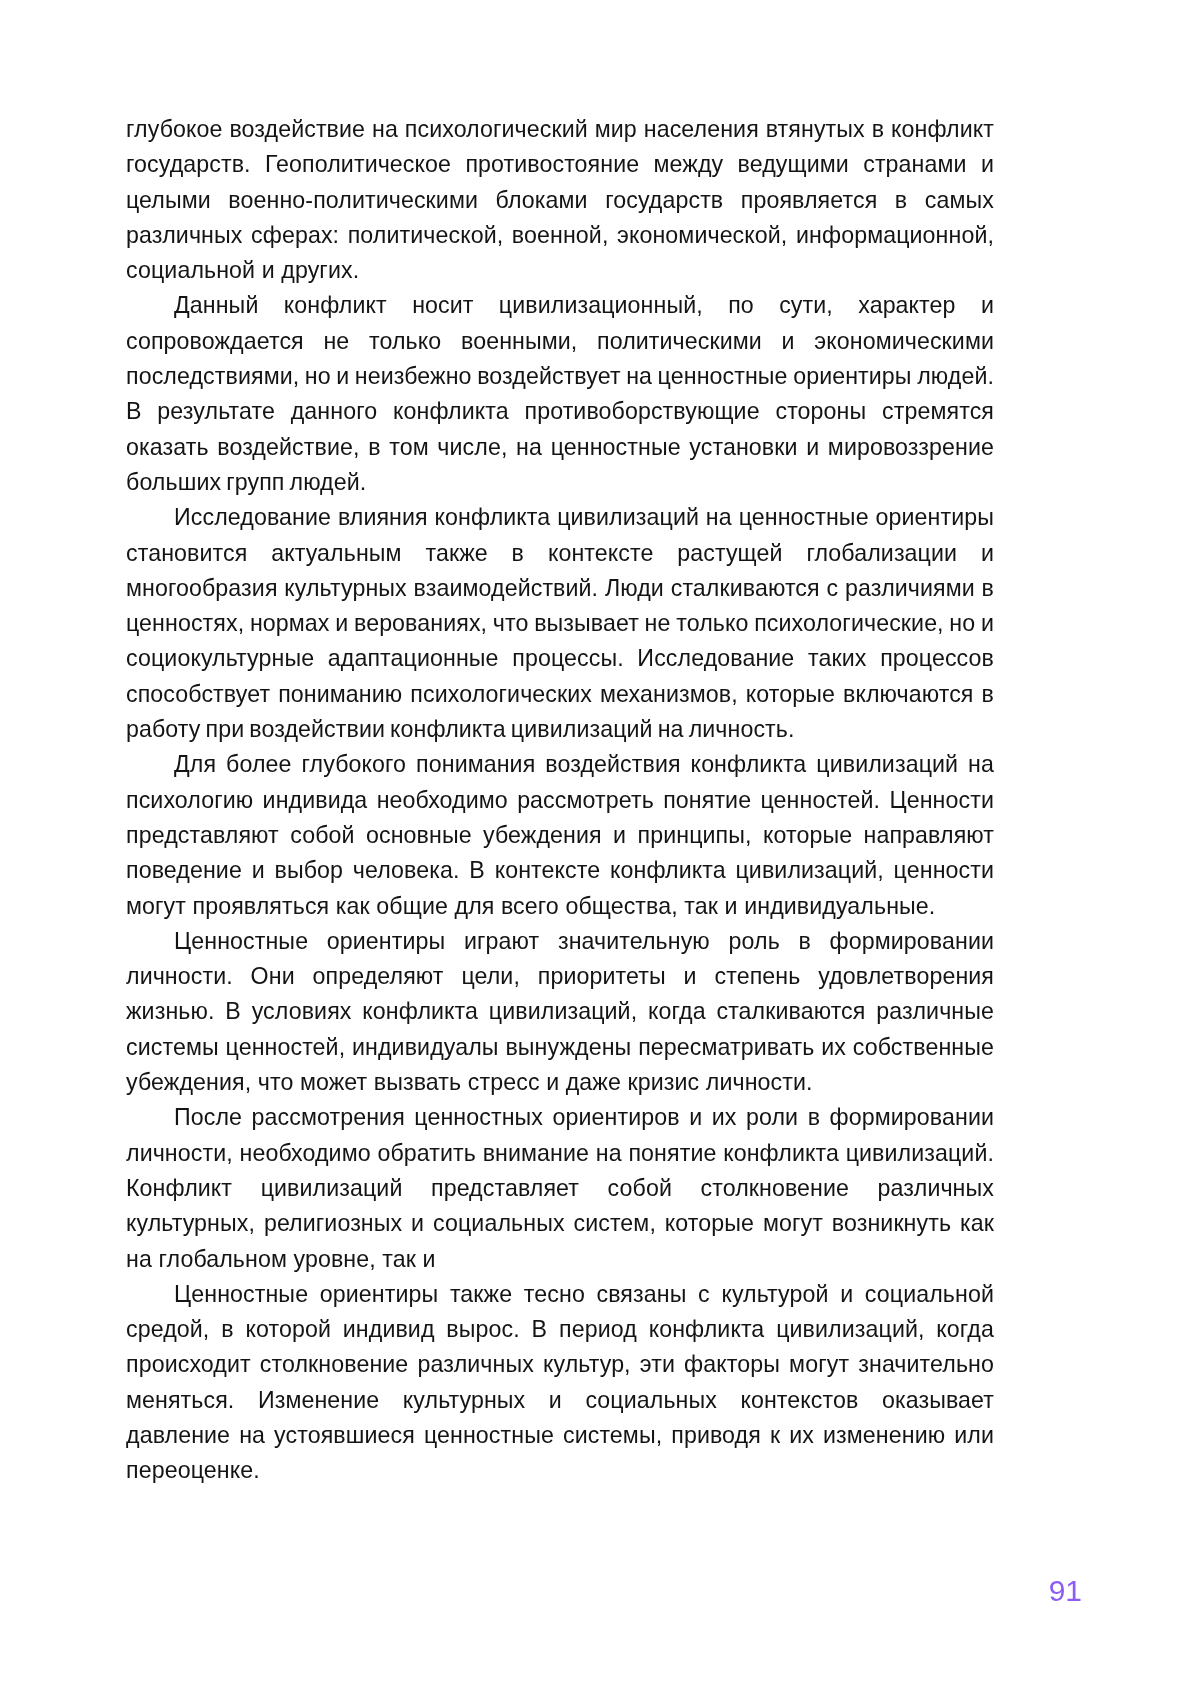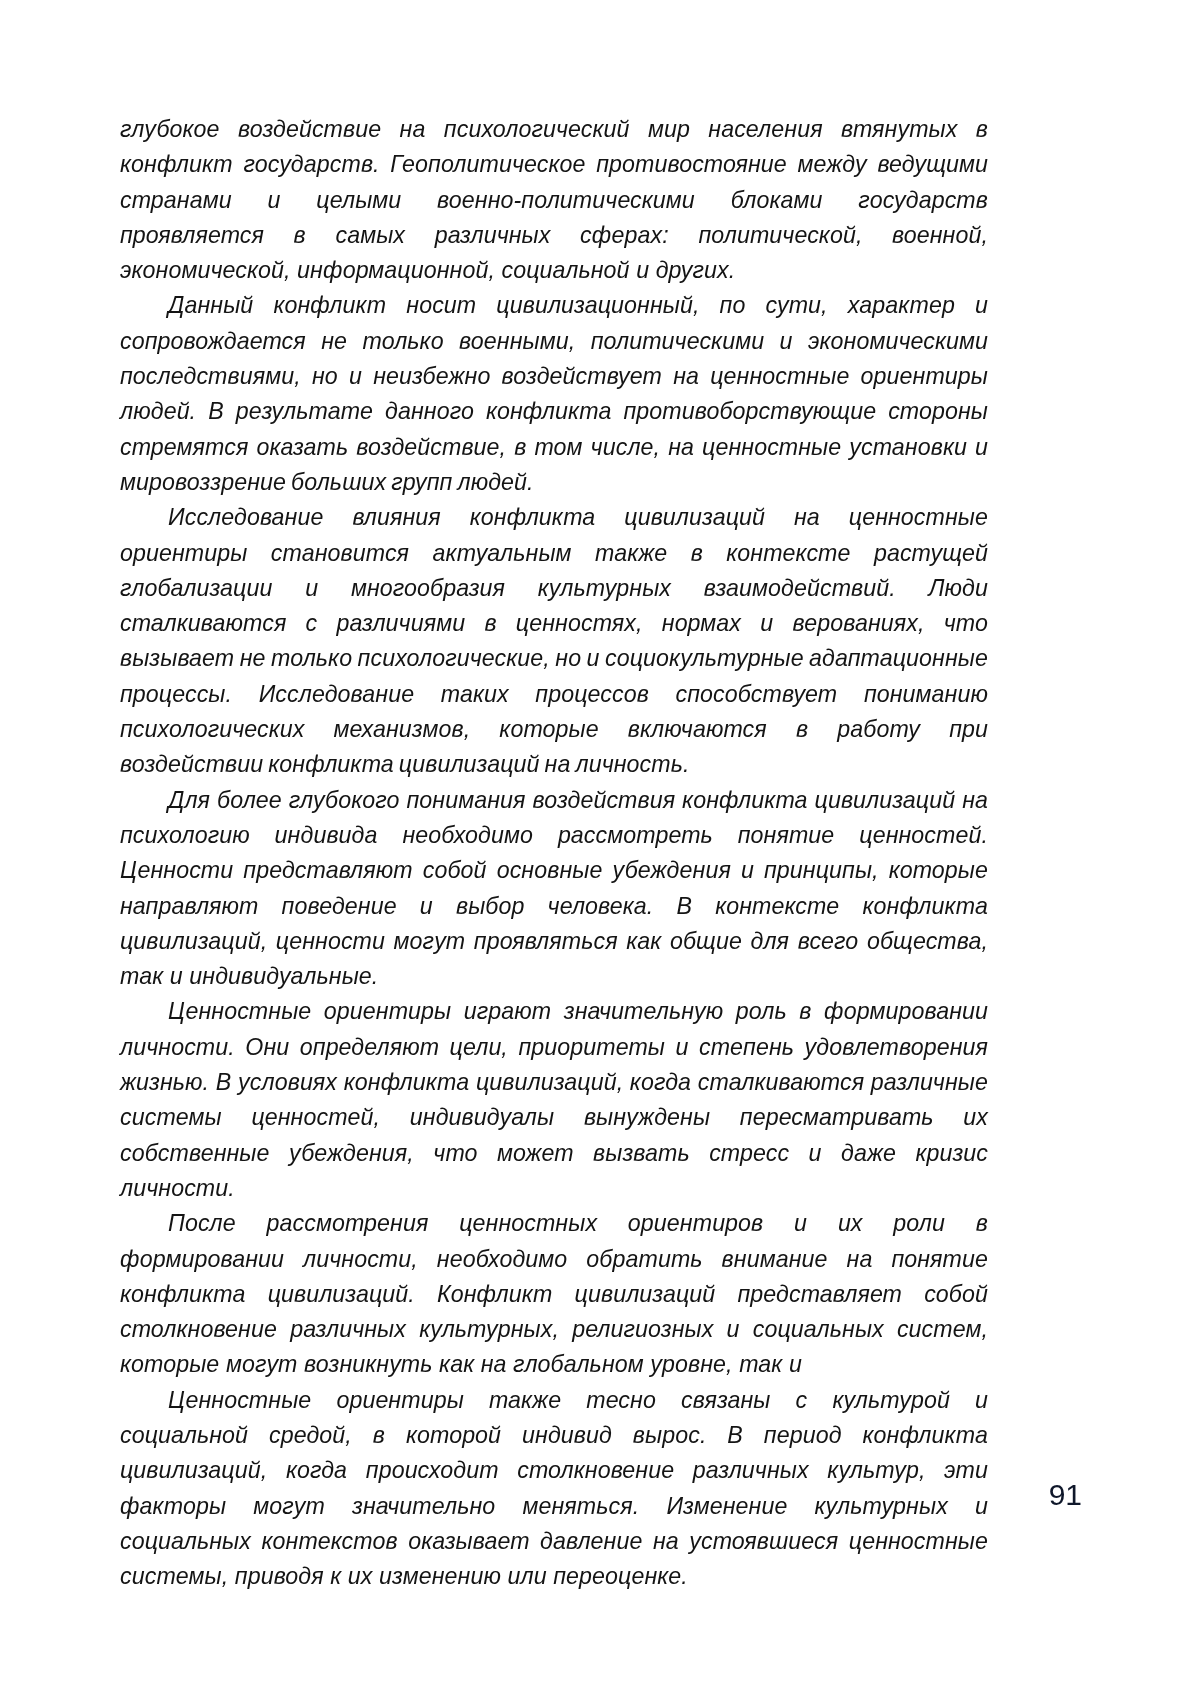--- a/index.html
+++ b/index.html
@@ -12,48 +12,47 @@
     width: 1200px;
     height: 1703px;
     background: #ffffff;
     box-sizing: border-box;
     font-family: "Liberation Sans", sans-serif;
     color: #1a1a1a;
     overflow: hidden;
   }
   .content {
     position: absolute;
-    left: 120px;
+    left: 126px;
     top: 112px;
     width: 868px;
-    font-style: italic;
   }
   .para {
     margin: 0;
     font-size: 23.2px;
     line-height: 35.3px;
     text-align: justify;
     text-justify: inter-word;
     color: #141414;
     letter-spacing: 0.1px;
   }
   .para.indent {
     text-indent: 48px;
   }
   
   .tight {
     word-spacing: -1.5px;
   }
   .folio {
     position: absolute;
     right: 118px;
-    top: 1480px;
+    top: 1576px;
     font-size: 30px;
     line-height: 1;
-    color: #0f172a;
+    color: #8b5cf6;
     font-family: "Liberation Sans", sans-serif;
   }
 </style>
 </head>
 <body>
 
 <div class="page">
 
   <div class="content">
 

